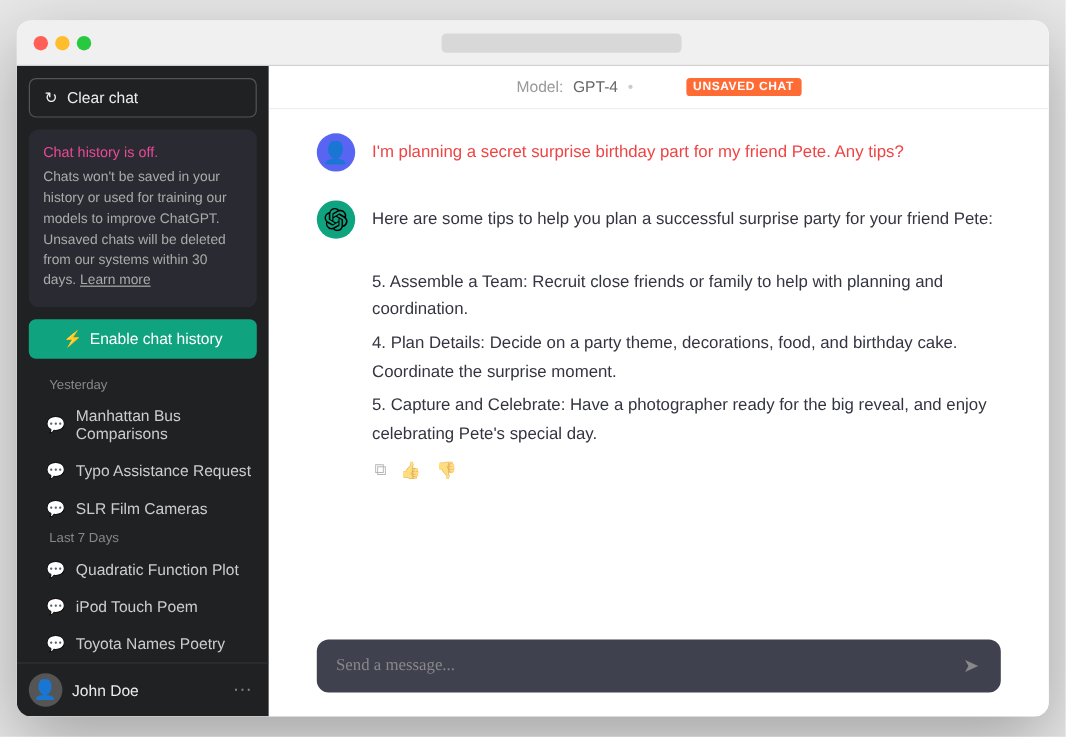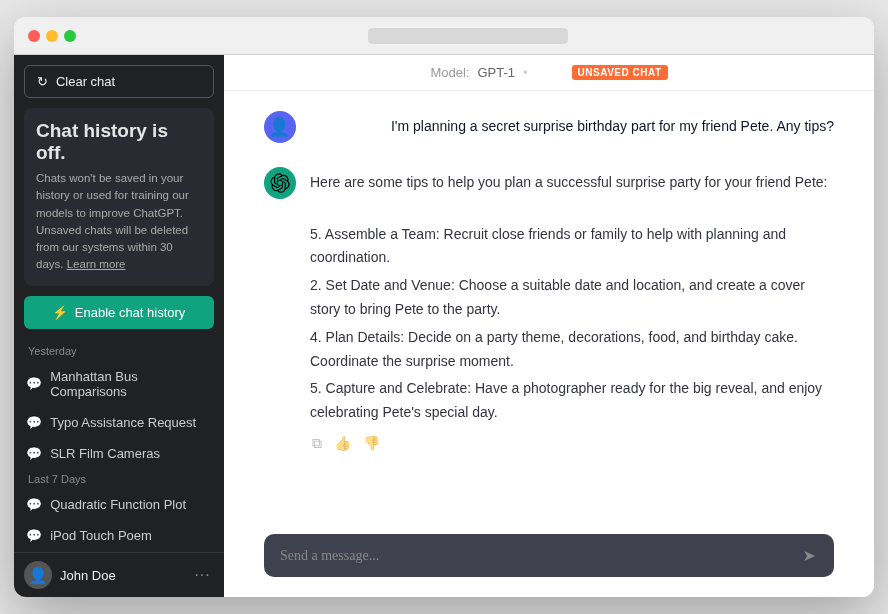--- a/index.html
+++ b/index.html
@@ -86,24 +86,24 @@
       width: 100%;
       margin-bottom: 10px;
     }
     .chat-history-notice {
       background: #2a2b32;
       border-radius: 8px;
       padding: 12px;
       margin-bottom: 10px;
     }
     .notice-title {
-      font-weight: 700;
-      font-size: 19px;
+      font-weight: 400;
+      font-size: 12px;
       margin-bottom: 6px;
-      color: #e5e5e5;
+      color: #ec4899;
     }
     .notice-text {
       font-size: 11.5px;
       color: #aaa;
       line-height: 1.5;
     }
     .notice-text a {
       color: #aaa;
     }
     .enable-history-btn {
@@ -124,20 +124,21 @@
     .section-label {
       font-size: 11px;
       color: #888;
       padding: 4px 10px 4px;
       font-weight: 500;
     }
     .chat-list {
       flex: 1;
       overflow-y: auto;
       padding: 0 4px;
+      margin-left: 13px;
     }
     .chat-item {
       display: flex;
       align-items: center;
       gap: 8px;
       padding: 8px 8px;
       border-radius: 6px;
       cursor: pointer;
       color: #ccc;
       font-size: 13px;
@@ -246,23 +247,22 @@
       display: flex;
       align-items: center;
       justify-content: center;
     }
     .message-body {
       flex: 1;
       padding-top: 4px;
     }
     .message-text {
       font-size: 14px;
-      color: #0f172a;
+      color: #ef4444;
       line-height: 1.6;
-      text-align: right;
     }
     .message-actions {
       display: flex;
       gap: 8px;
       margin-top: 8px;
       opacity: 0.6;
     }
     .action-btn {
       background: transparent;
       border: none;
@@ -391,21 +391,21 @@
           <span class="user-name">John Doe</span>
         </div>
         <button class="footer-menu-btn">···</button>
       </div>
     </div>
 
     <div class="main-content">
 
       <div class="chat-header">
         <span class="model-label">Model:</span>
-        <span class="model-name">GPT-1</span>
+        <span class="model-name">GPT-4</span>
         <span class="dot">•</span>
         <span class="unsaved-badge">UNSAVED CHAT</span>
       </div>
 
       <div class="messages-area">
 
         <div class="message">
           <div class="message-avatar user-msg-avatar">
             <span style="font-size:18px;">👤</span>
           </div>
@@ -418,21 +418,20 @@
           <div class="message-avatar assistant-avatar">
             <svg width="20" height="20" viewBox="0 0 41 41" fill="none" xmlns="http://www.w3.org/2000/svg">
               <path d="M37.532 16.87a9.963 9.963 0 0 0-.856-8.184 10.078 10.078 0 0 0-10.855-4.835 9.964 9.964 0 0 0-6.99-3.312 10.079 10.079 0 0 0-9.617 6.981 9.967 9.967 0 0 0-6.69 4.834 10.08 10.08 0 0 0 1.24 11.817 9.965 9.965 0 0 0 .856 8.185 10.079 10.079 0 0 0 10.855 4.835 9.965 9.965 0 0 0 6.99 3.312 10.079 10.079 0 0 0 9.617-6.981 9.967 9.967 0 0 0 6.69-4.835 10.079 10.079 0 0 0-1.24-11.817ZM22.498 37.886a7.474 7.474 0 0 1-4.799-1.735c.061-.033.168-.091.237-.134l7.964-4.6a1.294 1.294 0 0 0 .655-1.134V19.054l3.366 1.944a.12.12 0 0 1 .066.092v9.299a7.505 7.505 0 0 1-7.49 7.496ZM6.392 31.006a7.471 7.471 0 0 1-.894-5.023c.06.036.162.099.237.141l7.964 4.6a1.297 1.297 0 0 0 1.308 0l9.724-5.614v3.888a.12.12 0 0 1-.048.103l-8.051 4.649a7.504 7.504 0 0 1-10.24-2.744ZM4.297 13.62A7.469 7.469 0 0 1 8.2 10.333c0 .068-.004.19-.004.274v9.201a1.294 1.294 0 0 0 .654 1.132l9.723 5.614-3.366 1.944a.12.12 0 0 1-.114.012L7.044 23.86a7.504 7.504 0 0 1-2.747-10.24Zm27.658 6.437-9.724-5.615 3.367-1.943a.121.121 0 0 1 .114-.012l8.048 4.648a7.498 7.498 0 0 1-1.158 13.528v-9.476a1.293 1.293 0 0 0-.647-1.13Zm3.35-5.043c-.059-.037-.162-.099-.236-.141l-7.965-4.6a1.298 1.298 0 0 0-1.308 0l-9.723 5.614v-3.888a.12.12 0 0 1 .048-.103l8.05-4.645a7.497 7.497 0 0 1 11.135 7.763Zm-21.063 6.929-3.367-1.944a.12.12 0 0 1-.065-.092v-9.299a7.497 7.497 0 0 1 12.293-5.756 6.94 6.94 0 0 0-.236.134l-7.965 4.6a1.294 1.294 0 0 0-.654 1.132l-.006 11.225Zm1.829-3.943 4.33-2.501 4.332 2.498v4.996l-4.331 2.5-4.331-2.5V18Z" fill="currentColor"></path>
             </svg>
           </div>
           <div class="message-body">
             <div class="response-list">
               <p>Here are some tips to help you plan a successful surprise party for your friend Pete:</p>
               <br>
               <p>5. Assemble a Team: Recruit close friends or family to help with planning and coordination.</p>
-              <p>2. Set Date and Venue: Choose a suitable date and location, and create a cover story to bring Pete to the party.</p>
               <p>4. Plan Details: Decide on a party theme, decorations, food, and birthday cake. Coordinate the surprise moment.</p>
               <p>5. Capture and Celebrate: Have a photographer ready for the big reveal, and enjoy celebrating Pete's special day.</p>
             </div>
             <div class="message-actions">
               <button class="action-btn" title="Copy">⧉</button>
               <button class="action-btn" title="Good response">👍</button>
               <button class="action-btn" title="Bad response">👎</button>
             </div>
           </div>
         </div>

